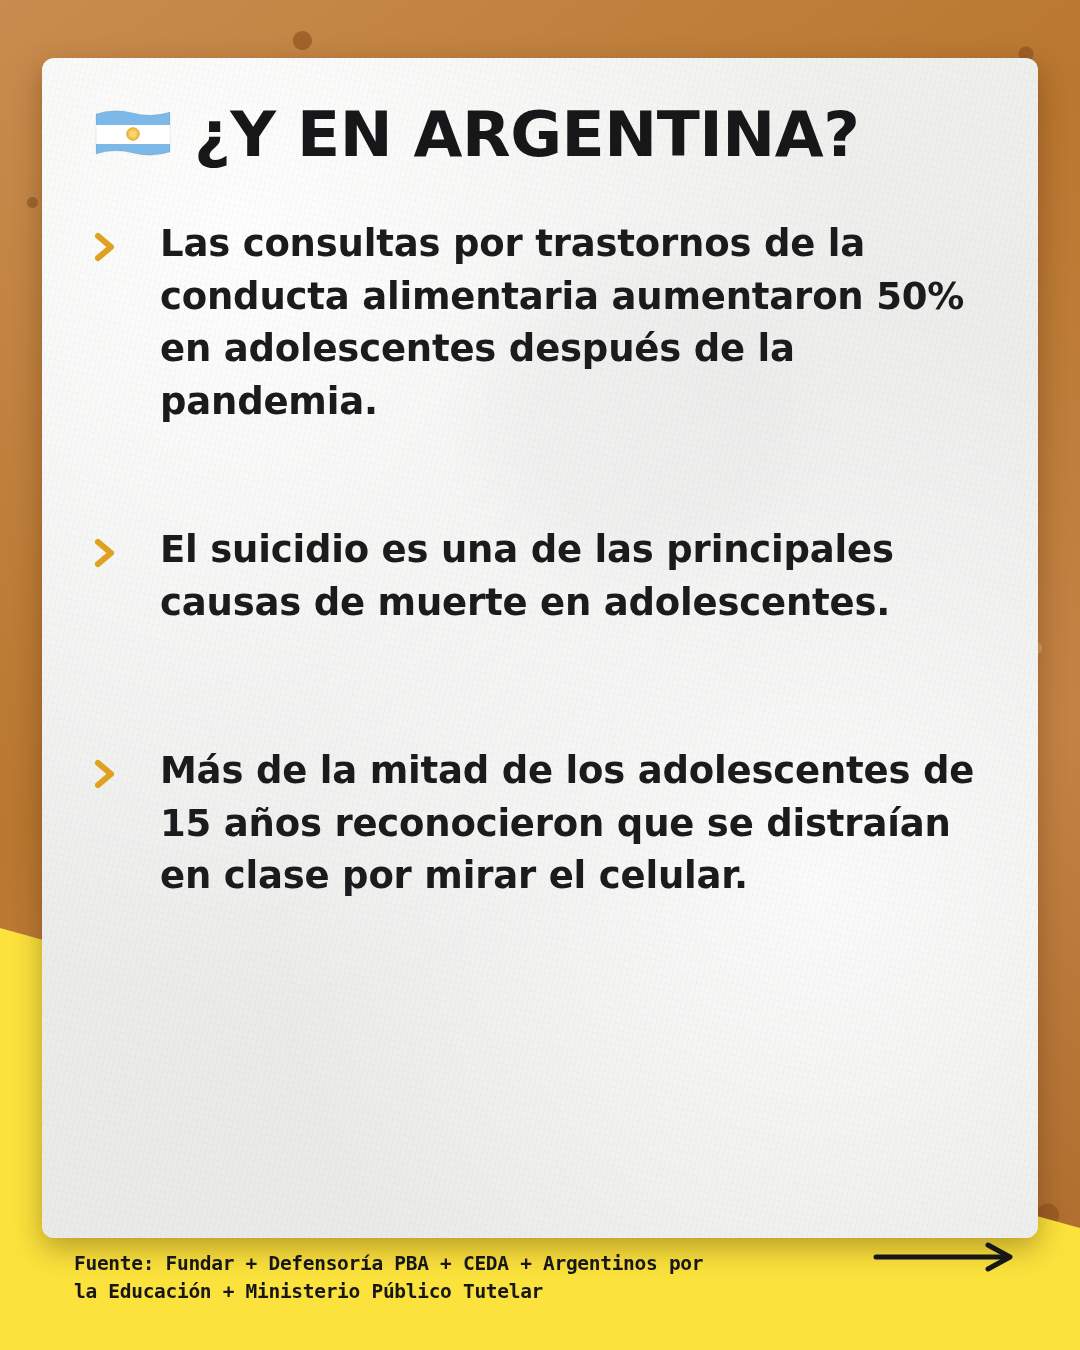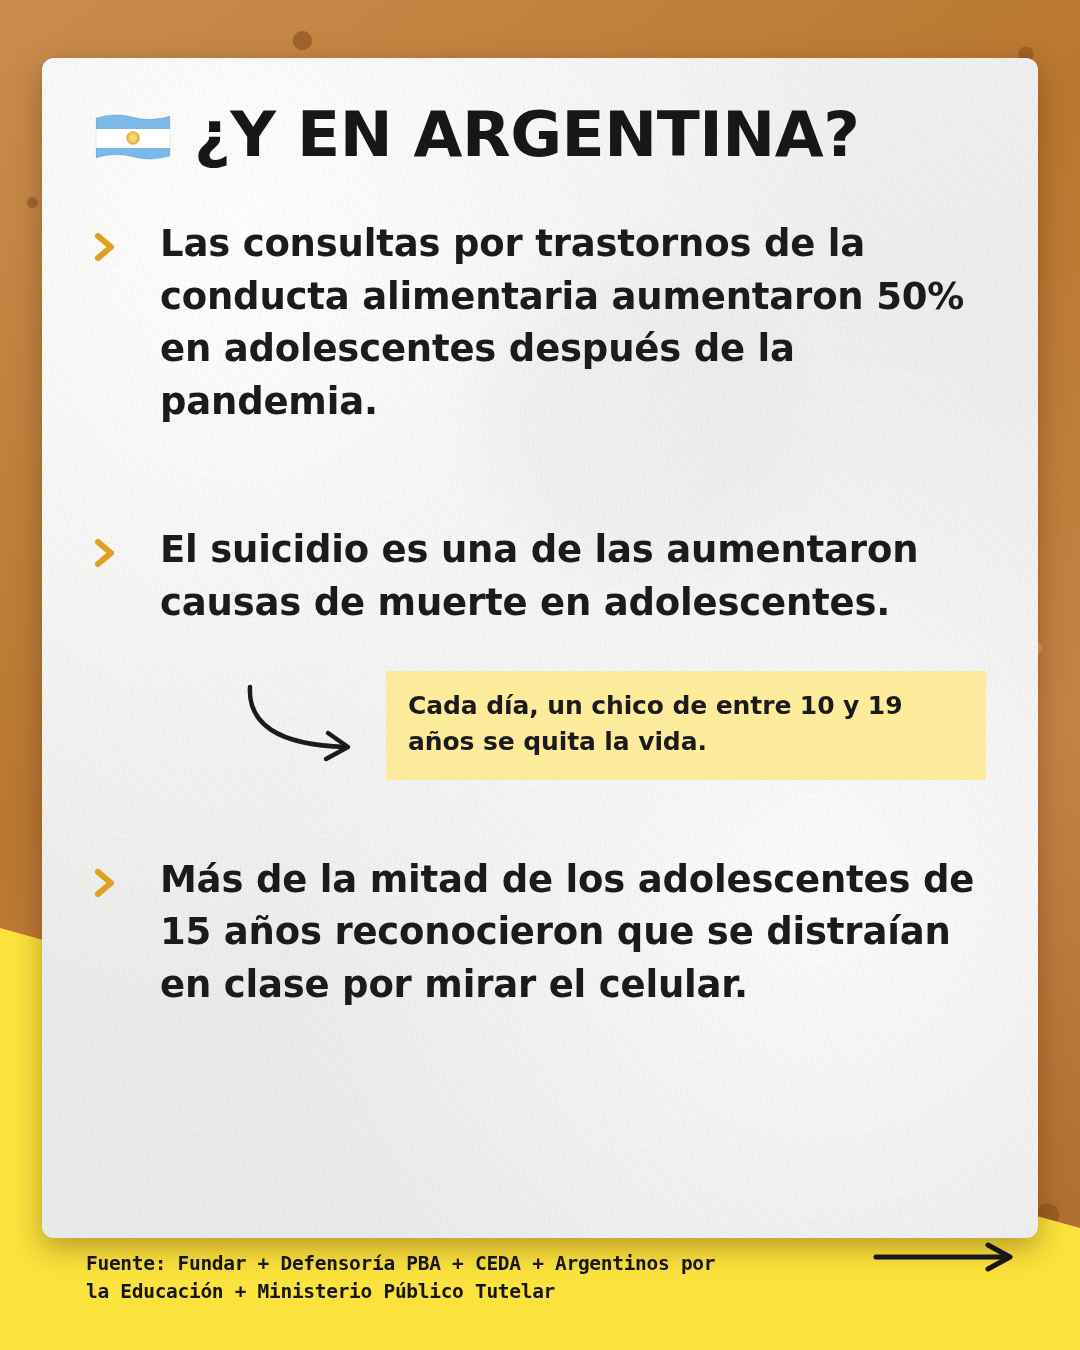--- a/index.html
+++ b/index.html
@@ -135,21 +135,21 @@
 
   .card-inner {
     position: relative;
     padding: 46px 52px 0 52px;
     z-index: 3;
   }
 
   
   .header {
     display: flex;
-    align-items: flex-end;
+    align-items: center;
     gap: 22px;
     margin-bottom: 52px;
   }
   .flag {
     width: 78px;
     height: 54px;
     flex: 0 0 auto;
     position: relative;
   }
   .title {
@@ -209,21 +209,21 @@
     color: #1b1b1e;
     letter-spacing: -0.1px;
   }
   .callout-2 {
     margin-left: -6px;
   }
 
   
   .source {
     position: absolute;
-    left: 86px;
+    left: 74px;
     top: 1250px;
     z-index: 4;
     font-family: "DejaVu Sans Mono", monospace;
     font-weight: 700;
     font-size: 19.5px;
     line-height: 1.45;
     color: #17171a;
     letter-spacing: -0.3px;
     max-width: 640px;
   }
@@ -276,34 +276,25 @@
     </div>
 
     <div class="gap-1"></div>
 
     <div class="bullet">
       <span class="chev">
         <svg width="26" height="30" viewBox="0 0 26 30">
           <path d="M4 4 L17 15 L4 26" fill="none" stroke="#e0a020" stroke-width="6" stroke-linecap="round" stroke-linejoin="round"></path>
         </svg>
       </span>
-      <div class="bullet-text">El suicidio es una de las aumentaron causas de muerte en adolescentes.</div>
+      <div class="bullet-text">El suicidio es una de las principales causas de muerte en adolescentes.</div>
     </div>
 
     <div class="gap-2"></div>
 
-    <div class="callout-row">
-      <span class="arrow">
-        <svg width="140" height="92" viewBox="0 0 140 92">
-          <path d="M8,8 C6,44 34,66 104,68" fill="none" stroke="#1b1b1e" stroke-width="4.5" stroke-linecap="round"></path>
-          <path d="M86,54 L106,68 L84,80" fill="none" stroke="#1b1b1e" stroke-width="4.5" stroke-linecap="round" stroke-linejoin="round"></path>
-        </svg>
-      </span>
-      <div class="callout">Cada día, un chico de entre 10 y 19 años se quita la vida.</div>
-    </div>
 
     <div class="gap-3"></div>
 
     <div class="bullet">
       <span class="chev">
         <svg width="26" height="30" viewBox="0 0 26 30">
           <path d="M4 4 L17 15 L4 26" fill="none" stroke="#e0a020" stroke-width="6" stroke-linecap="round" stroke-linejoin="round"></path>
         </svg>
       </span>
       <div class="bullet-text">Más de la mitad de los adolescentes de 15 años reconocieron que se distraían en clase por mirar el celular.</div>

